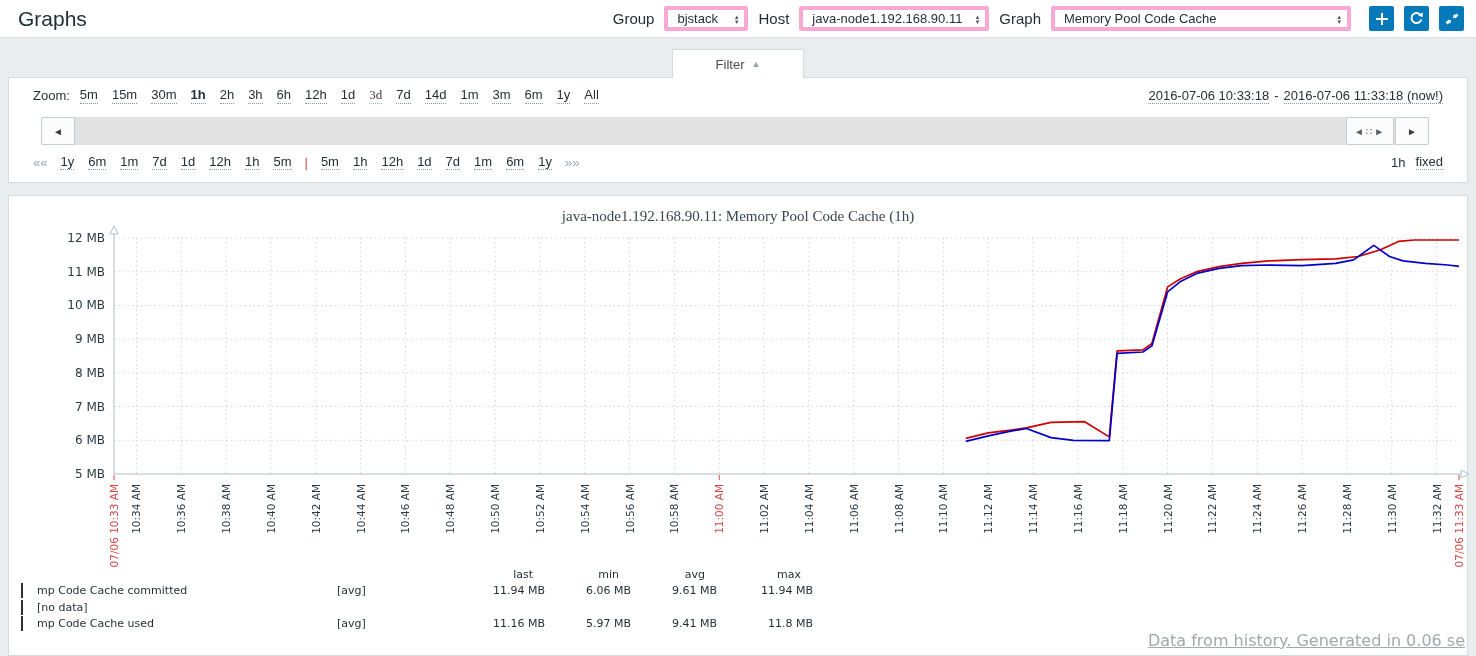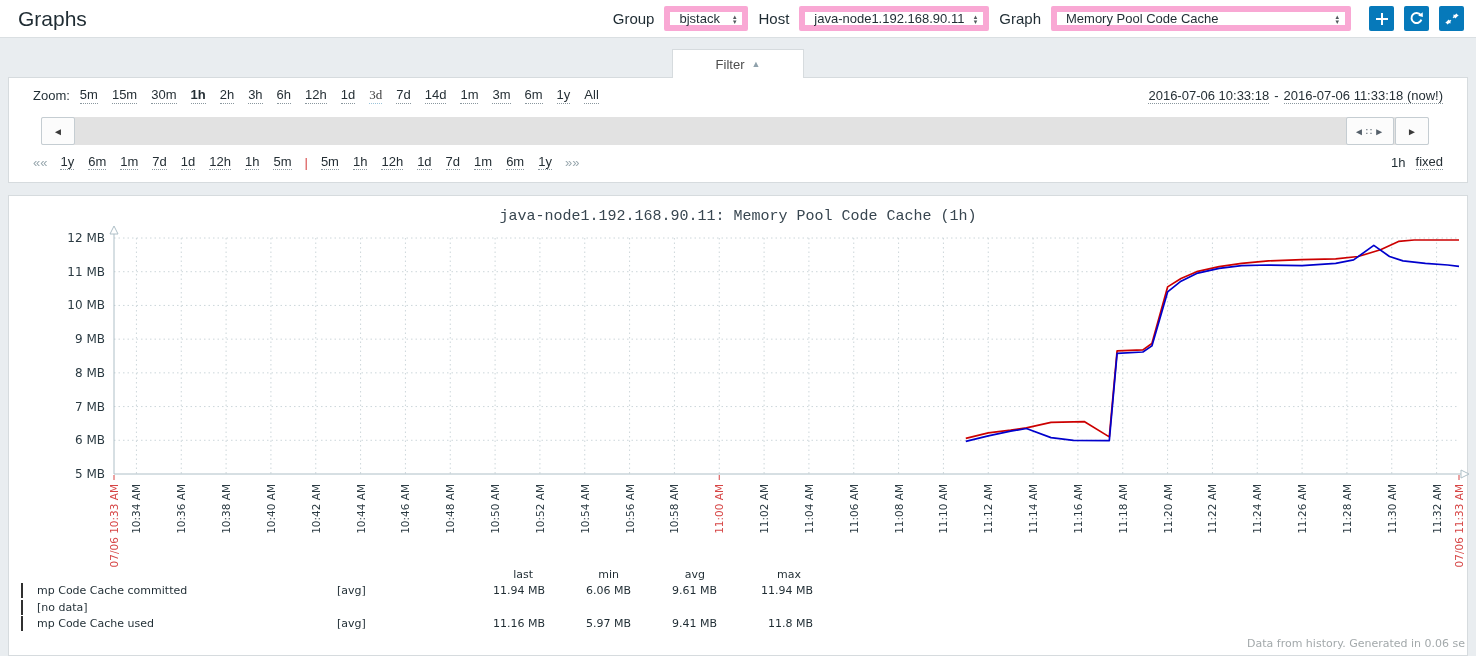--- a/index.html
+++ b/index.html
@@ -5,21 +5,21 @@
   * { margin:0; padding:0; box-sizing:border-box; }
   html,body { width:1476px; height:656px; overflow:hidden; background:#e9edf0;
     font-family:"Liberation Sans",sans-serif; color:#1f2c33; }
 
   
   .header { position:absolute; top:0; left:0; right:0; height:38px; background:#fff;
     border-bottom:1px solid #dadfe2; display:flex; align-items:center; }
   .page-title { font-size:21px; font-weight:400; color:#1f2c33; margin-left:18px; }
   .controls { margin-left:auto; display:flex; align-items:center; gap:10px; padding-right:12px; }
   .ctl-label { font-size:15px; }
-  .select { height:25px; background:#fff; border:6px solid #f9a8d4; border-radius:2px;
+  .select { height:25px; background:#fff; border:4px solid #f9a8d4; border-radius:2px;
     display:flex; align-items:center; font-size:13px; padding:0 6px 0 9px; cursor:pointer; }
   .select .val { flex:1; white-space:nowrap; overflow:hidden; }
   .sel-arrows { display:flex; flex-direction:column; line-height:5px; font-size:7px;
     color:#50585c; margin-left:8px; }
   .btn-blue { width:25px; height:25px; background:#0679ba; border:none; border-radius:2px;
     color:#fff; display:flex; align-items:center; justify-content:center; cursor:pointer; }
   .btn-blue svg { display:block; }
 
   
   .filter-tab { position:absolute; top:49px; left:50%; transform:translateX(-50%);
@@ -51,41 +51,41 @@
   .nav-row { position:absolute; top:76px; left:24px; right:24px; display:flex;
     align-items:center; gap:13px; font-size:13px; }
   .nav-edge { color:#98a7ae; cursor:pointer; }
   .nav-sep { color:#d64545; }
   .nav-right { margin-left:auto; display:flex; gap:10px; align-items:center; }
 
   
   .chart-panel { position:absolute; top:195px; left:8px; right:8px; bottom:0;
     background:#fff; border:1px solid #d6dbde; }
   .chart-title { position:absolute; top:12px; left:0; right:0; text-align:center;
-    font-family:Liberation Mono, monospace; font-size:15px; color:#384650; }
+    font-family:Liberation Serif, serif; font-size:15px; color:#384650; }
   svg.graph { position:absolute; top:34px; left:0; width:1460px; height:360px; overflow:visible; }
   svg .grid { stroke:#ccd6da; stroke-width:1; stroke-dasharray:1.5 3; }
   svg .axis { stroke:#aebfc7; stroke-width:1; }
   svg .axisarrow { fill:#fff; stroke:#aebfc7; stroke-width:1; }
   svg .redtick { stroke:#d64545; stroke-width:1; }
   svg text.ylab { font-family:"DejaVu Sans",sans-serif; font-size:12px; fill:#2b3a42; }
   svg text.xlab { font-family:"DejaVu Sans",sans-serif; font-size:10.5px; fill:#2b3a42; }
   svg text.xlab.red { fill:#d64545; }
 
   
   .legend { position:absolute; top:370px; left:6px; font-family:"DejaVu Sans",sans-serif;
     font-size:11px; color:#1f2c33; }
   .lrow { display:grid; grid-template-columns:22px 300px 112px 96px 86px 86px 96px;
     align-items:center; height:16.5px; }
   .lhead { text-align:right; padding-right:12px; }
   .num  { text-align:right; }
   .swatch { width:11px; height:11px; border:1px solid #303030; margin-left:6px; }
 
   .footer-note { position:absolute; right:2px; bottom:5px; font-family:"DejaVu Sans",sans-serif;
-    font-size:11px; color:#a3a9ab; white-space:nowrap; }
+    font-size:16px; color:#a3a9ab; white-space:nowrap;text-decoration:underline; }
 </style>
 </head>
 <body>
 
 <div class="header">
   <div class="page-title">Graphs</div>
   <div class="controls">
     <span class="ctl-label">Group</span>
     <div class="select" style="width:84px">
       <span class="val">bjstack</span>

